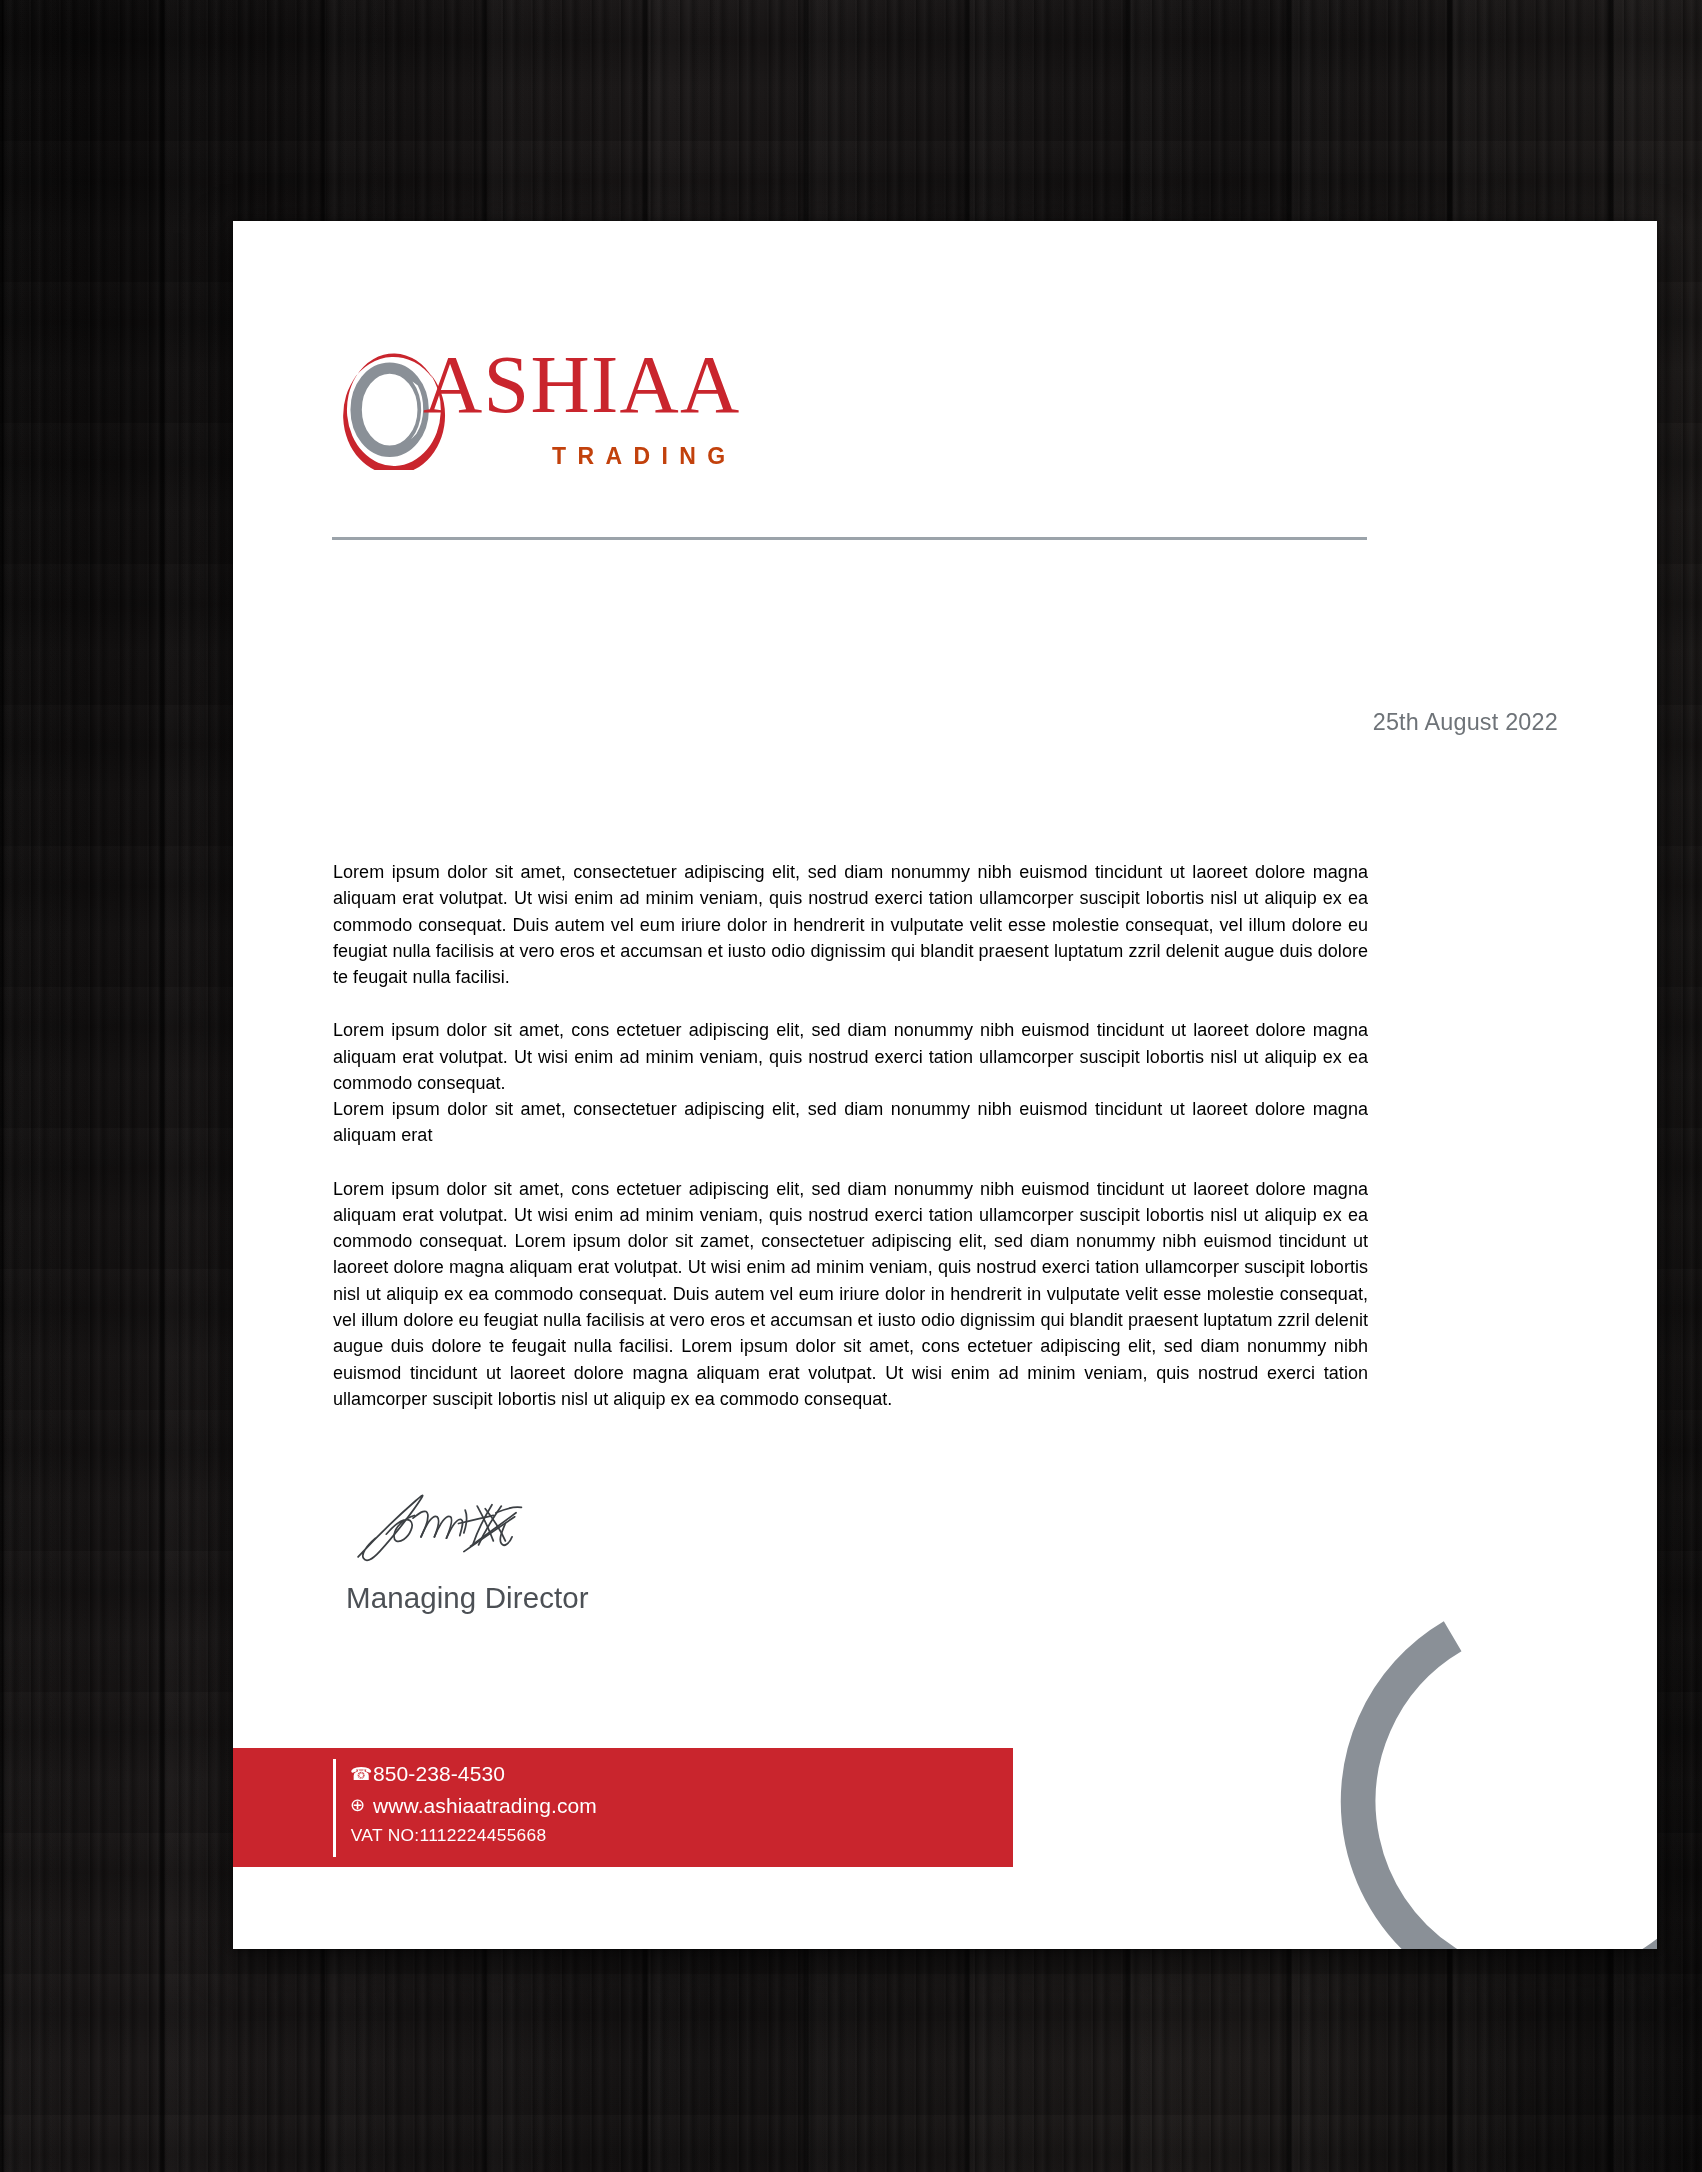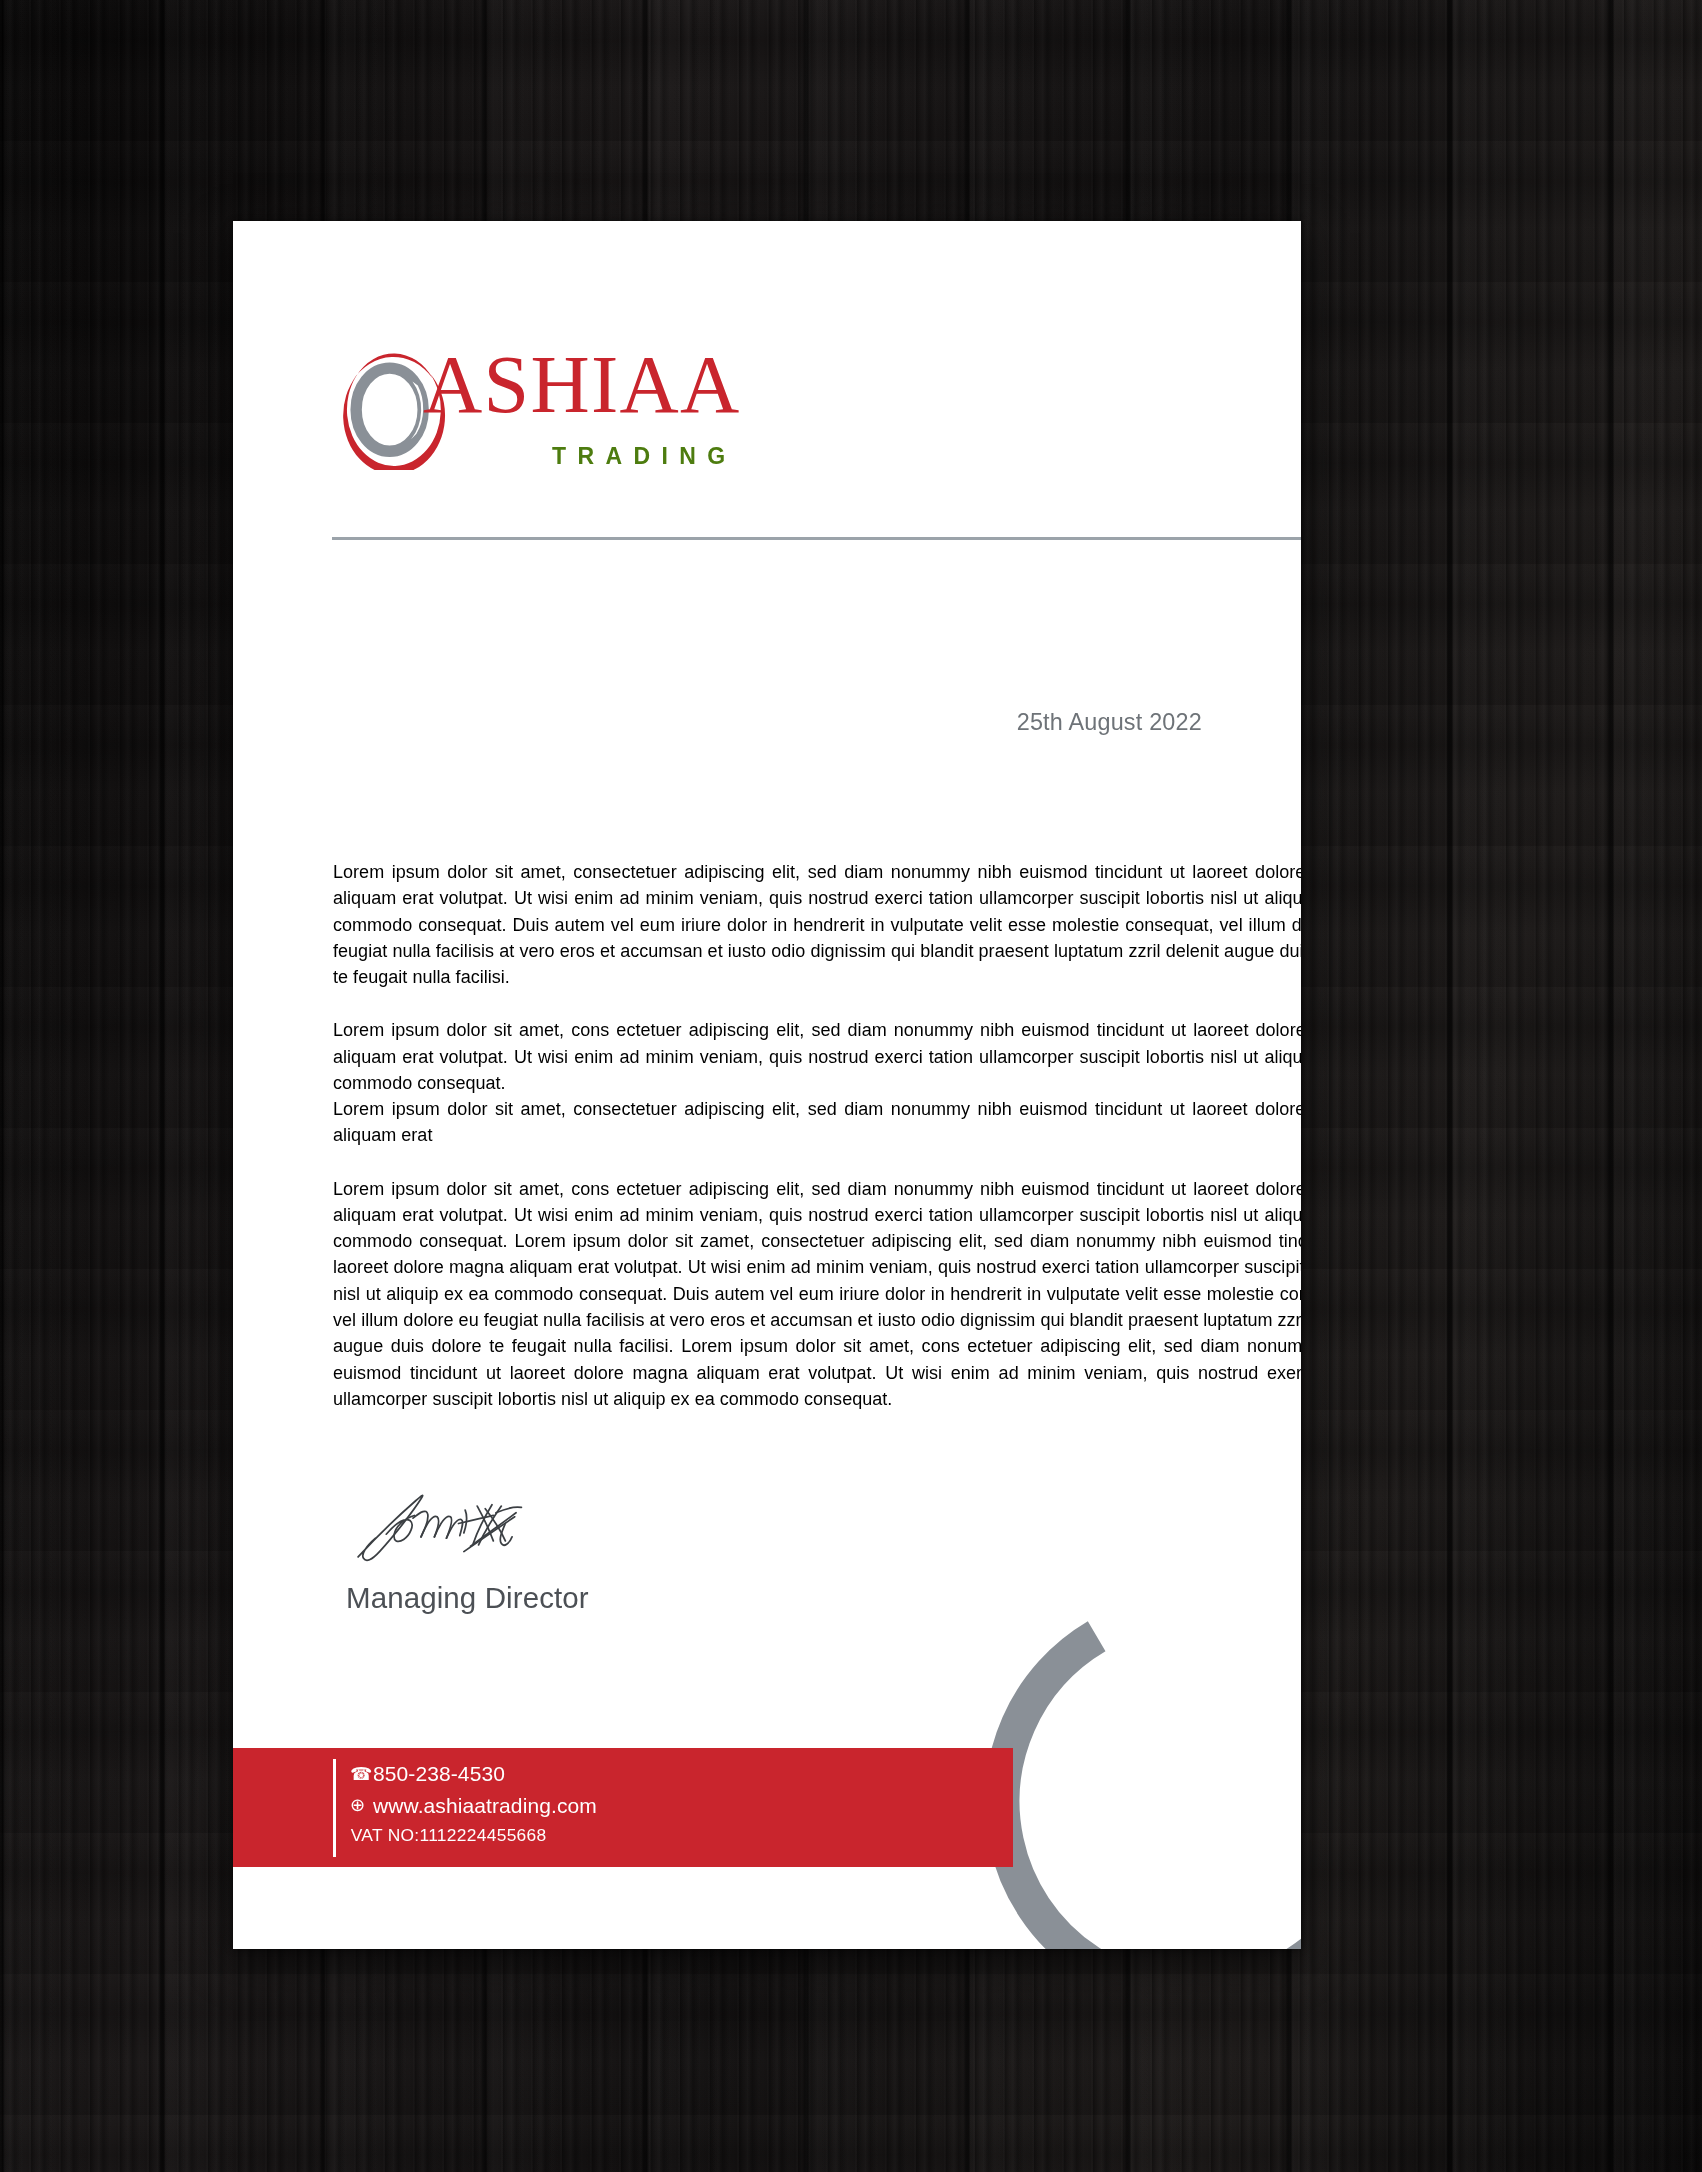--- a/index.html
+++ b/index.html
@@ -43,21 +43,21 @@
         rgba(255,255,255,0.006) 87px,
         rgba(0,0,0,0.12) 141px),
       linear-gradient(105deg, #070606 0%, #1a1717 30%, #131111 55%, #1d1a19 78%, #0a0909 100%);
   }
 
   
   #sheet {
     position: absolute;
     left: 233px;
     top: 221px;
-    width: 1068px;
+    width: 1424px;
     height: 1728px;
     background: #ffffff;
     overflow: hidden;
     box-shadow: 0 12px 40px rgba(0,0,0,0.65), 0 1.3px 6.7px rgba(0,0,0,0.5);
   }
 
   
   #logo-block {
     position: absolute;
     left: 99px;
@@ -84,21 +84,21 @@
     line-height: 0.92;
     letter-spacing: 1.3px;
     color: #C9252D;
     font-weight: 400;
     white-space: nowrap;
   }
   #logo-sub {
     font-family: "Liberation Sans", sans-serif;
     font-size: 23px;
     letter-spacing: 11.4px;
-    color: #4d7c0f;
+    color: #c2410c;
     font-weight: 700;
     text-align: right;
     padding-right: 4px;
     margin-top: 20px;
     white-space: nowrap;
   }
 
   
   #header-rule {
     position: absolute;

